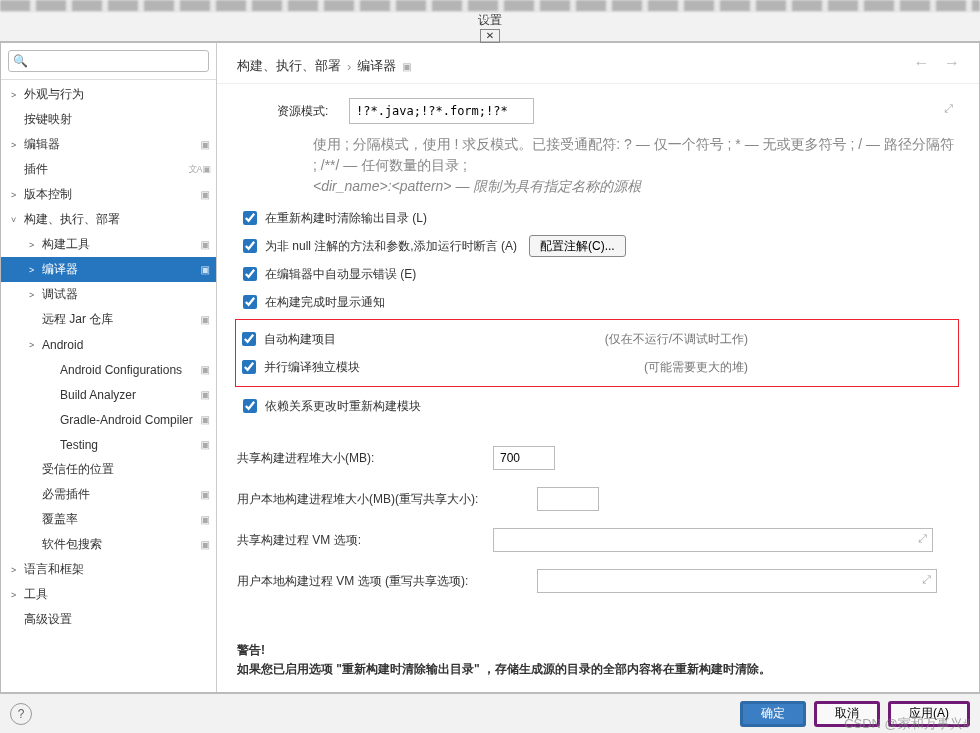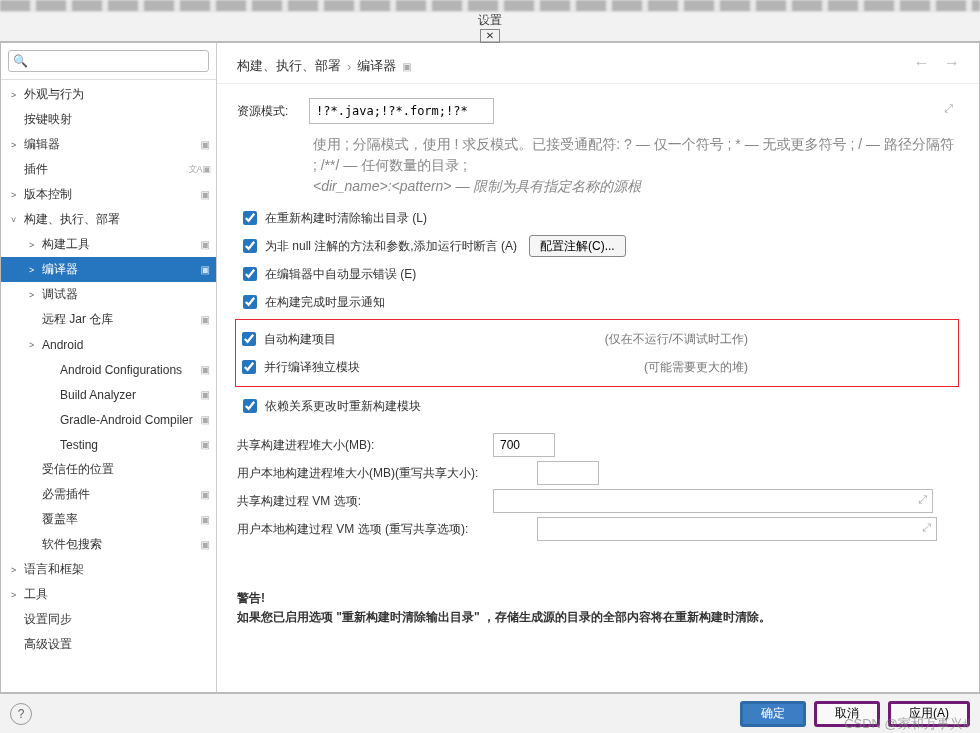--- a/index.html
+++ b/index.html
@@ -27,31 +27,31 @@
 .node.selected .tag { color:#cde0f2; }
 .node .la { position:absolute; right:6px; color:#aaa; font-size:9px; letter-spacing:-1px;}
 .content { flex:1; display:flex; flex-direction:column; overflow:hidden;}
 .breadcrumb { padding:14px 20px 8px 20px; font-size:13px; display:flex; align-items:center; border-bottom:1px solid #eee;}
 .breadcrumb .sep { margin:0 6px; color:#999;}
 .breadcrumb .tag2 { color:#aaa; font-size:10px; margin-left:6px;}
 .nav-arrows { position:absolute; right:20px; top:52px; color:#bbb; font-size:16px;}
 .nav-arrows span { margin-left:10px; cursor:pointer;}
 .form-area { padding:14px 20px; overflow:auto; flex:1;}
 .row { display:flex; align-items:center; margin-bottom:10px; }
-.row .lbl { width:72px; }
+.row .lbl { width:72px;margin-left:40px; }
 .row input.wide { flex:1; border:1px solid #bbb; height:26px; padding:0 24px 0 6px; font-family:monospace; font-size:12px;}
 .hint { color:#888; font-size:14px; margin-left:76px; margin-bottom:10px; line-height:1.5;}
 .hint em { font-style:italic; }
 .cb-row { display:flex; align-items:center; margin:6px 0 6px 6px; height:22px;}
 .cb-row input[type=checkbox] { margin-right:8px; accent-color:#2675BF; width:14px; height:14px;}
 .cb-row .note { color:#777; margin-left:auto; padding-right:210px;}
 .cb-row button { margin-left:12px; height:22px; padding:0 10px; border:1px solid #888; background:#f5f5f5; border-radius:3px; cursor:pointer; font-size:12px;}
 .red-box { border:1.5px solid #e23; padding:2px 0; margin:4px 0 8px -2px;}
 .spacer6 { height:6px;}
-.kv-row { display:flex; align-items:center; margin:4px 0;}
+.kv-row { display:flex; align-items:center; margin:17px 0;}
 .kv-row .klabel { width:256px;}
 .kv-row input { border:1px solid #bbb; height:24px; padding:8px 6px; font-size:12px;}
 .kv-row input.num { width:62px;}
 .kv-row input.long { flex:1; margin-left:0; max-width:440px;}
 .expand-hint { position:relative; }
 .expand-hint::after { content:"⤢"; position:absolute; right:6px; color:#aaa; font-size:11px; top:4px;}
 .warning { margin-top:48px; font-size:12px; line-height:1.6;}
 .warning b { font-weight:bold;}
 .footer { height:40px; border-top:1px solid #bbb; background:#f2f2f2; display:flex; align-items:center; padding:0 10px;}
 .footer .help { width:22px; height:22px; border:1px solid #999; border-radius:50%; text-align:center; line-height:20px; color:#666; cursor:pointer;}
@@ -170,24 +170,20 @@
         <div class="node d0">
           <span class="arrow">&gt;</span>
           <span>语言和框架</span>
         </div>
         <div class="node d0">
           <span class="arrow">&gt;</span>
           <span>工具</span>
         </div>
         <div class="node d0">
           <span class="arrow"></span>
-          <span>设置同步</span>
-        </div>
-        <div class="node d0">
-          <span class="arrow"></span>
           <span>高级设置</span>
         </div>
       </div>
   </div>
 
   <div class="content">
     <div class="breadcrumb">
       <span>构建、执行、部署</span>
       <span class="sep">›</span>
       <span>编译器</span>

